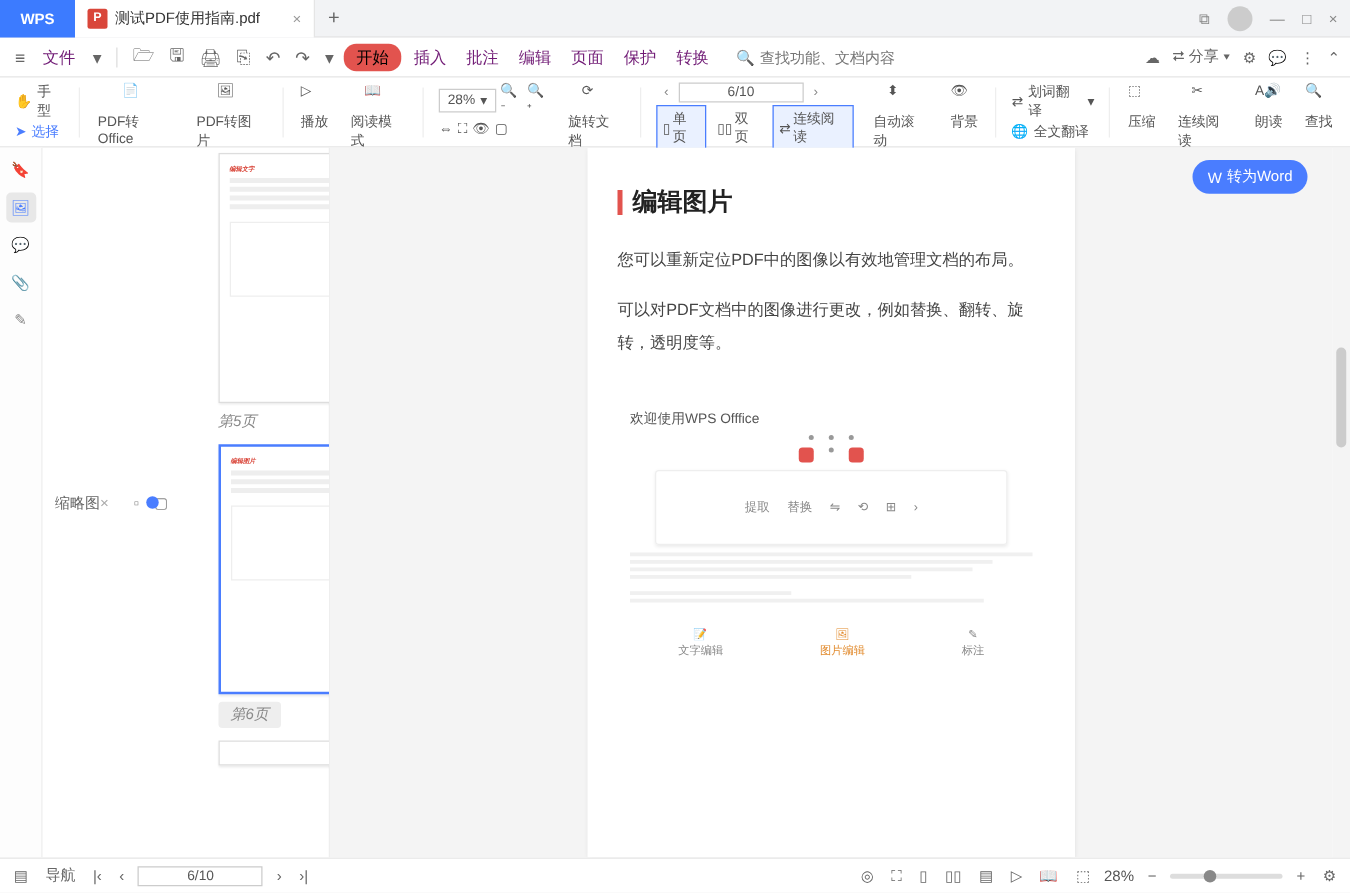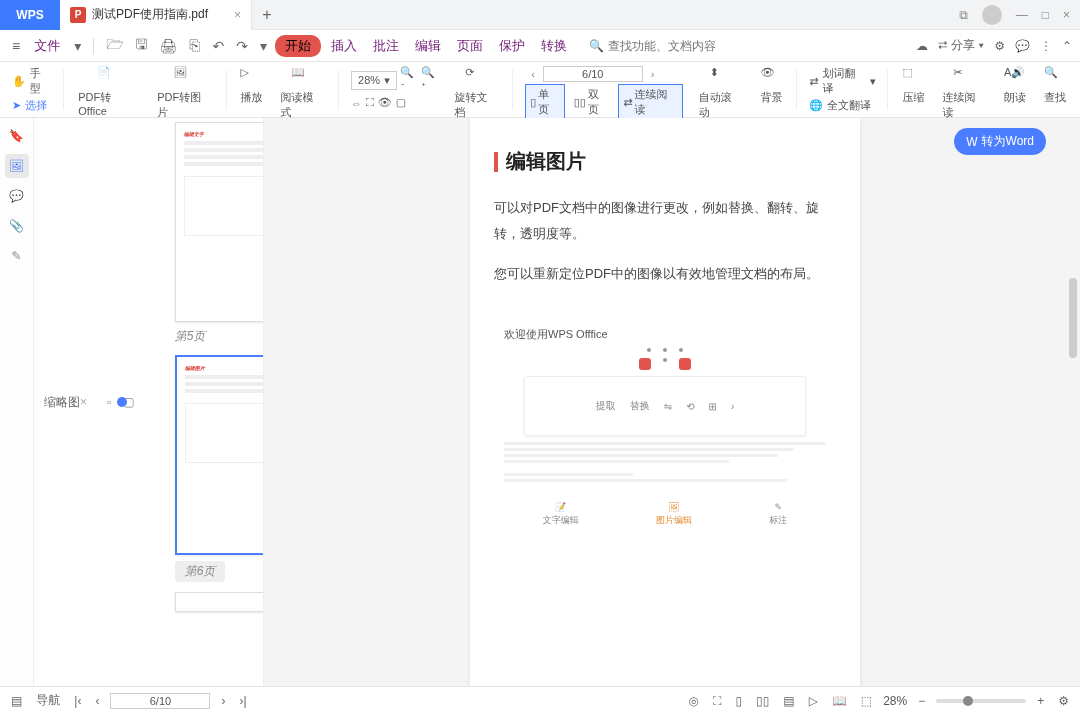--- a/index.html
+++ b/index.html
@@ -299,22 +299,22 @@
       </div>
       <div class="thumbwrap">
         <div class="thumb-page" style="height:20px;"></div>
       </div>
     </div>
   </div>
 
   <div class="maindoc">
     <div class="page">
       <h2>编辑图片</h2>
+      <p>您可以重新定位PDF中的图像以有效地管理文档的布局。</p>
       <p>可以对PDF文档中的图像进行更改，例如替换、翻转、旋转，透明度等。</p>
-      <p>您可以重新定位PDF中的图像以有效地管理文档的布局。</p>
       <div class="demo">
         <div class="demo-title">欢迎使用WPS Offfice</div>
         <div class="dots">
             <span class="d"></span>
             <span class="d"></span>
             <span class="d"></span>
           </div>
         <div class="dots">
             <span></span>
             <span class="d"></span>

